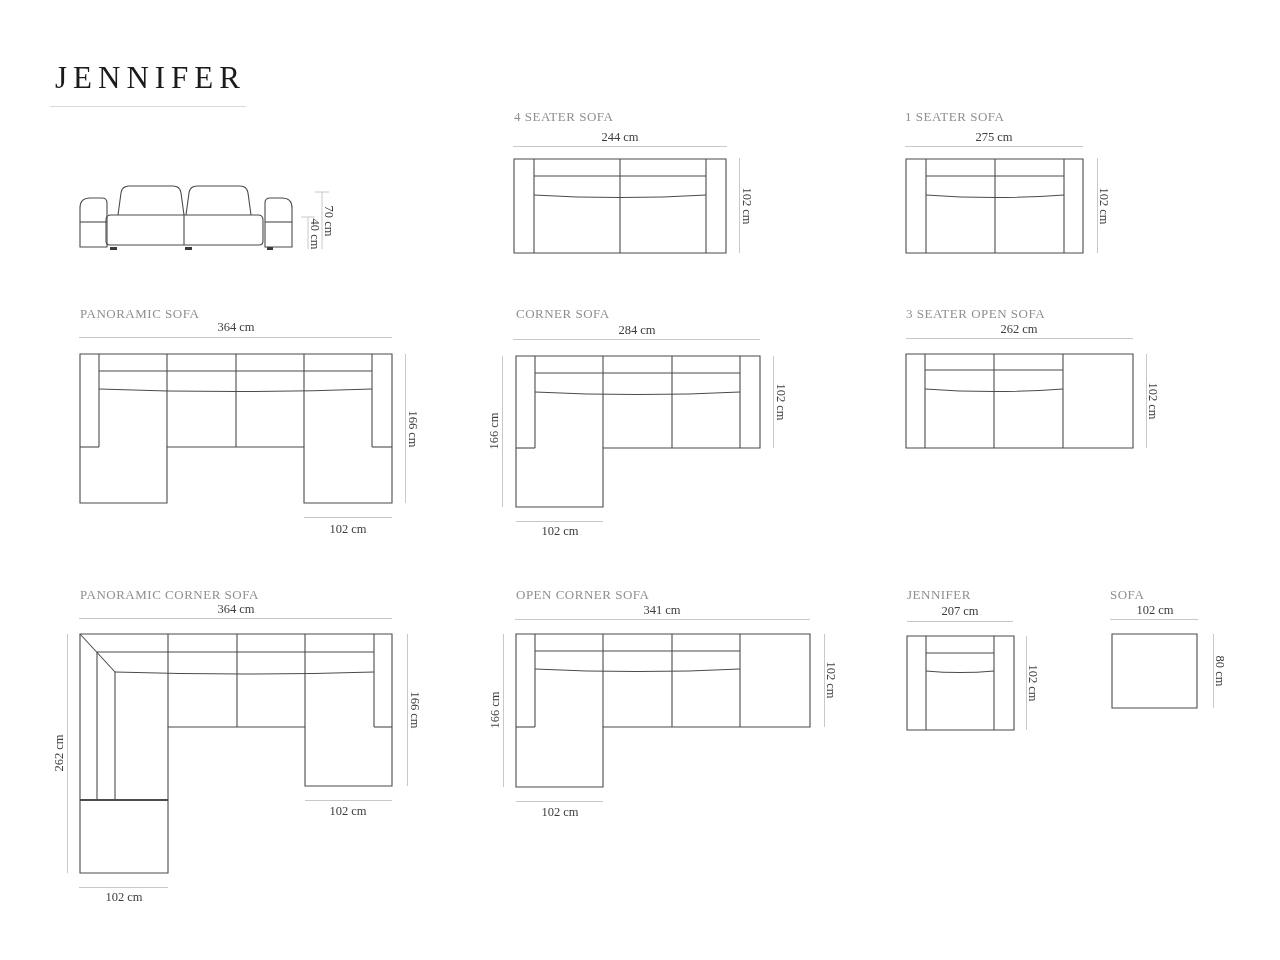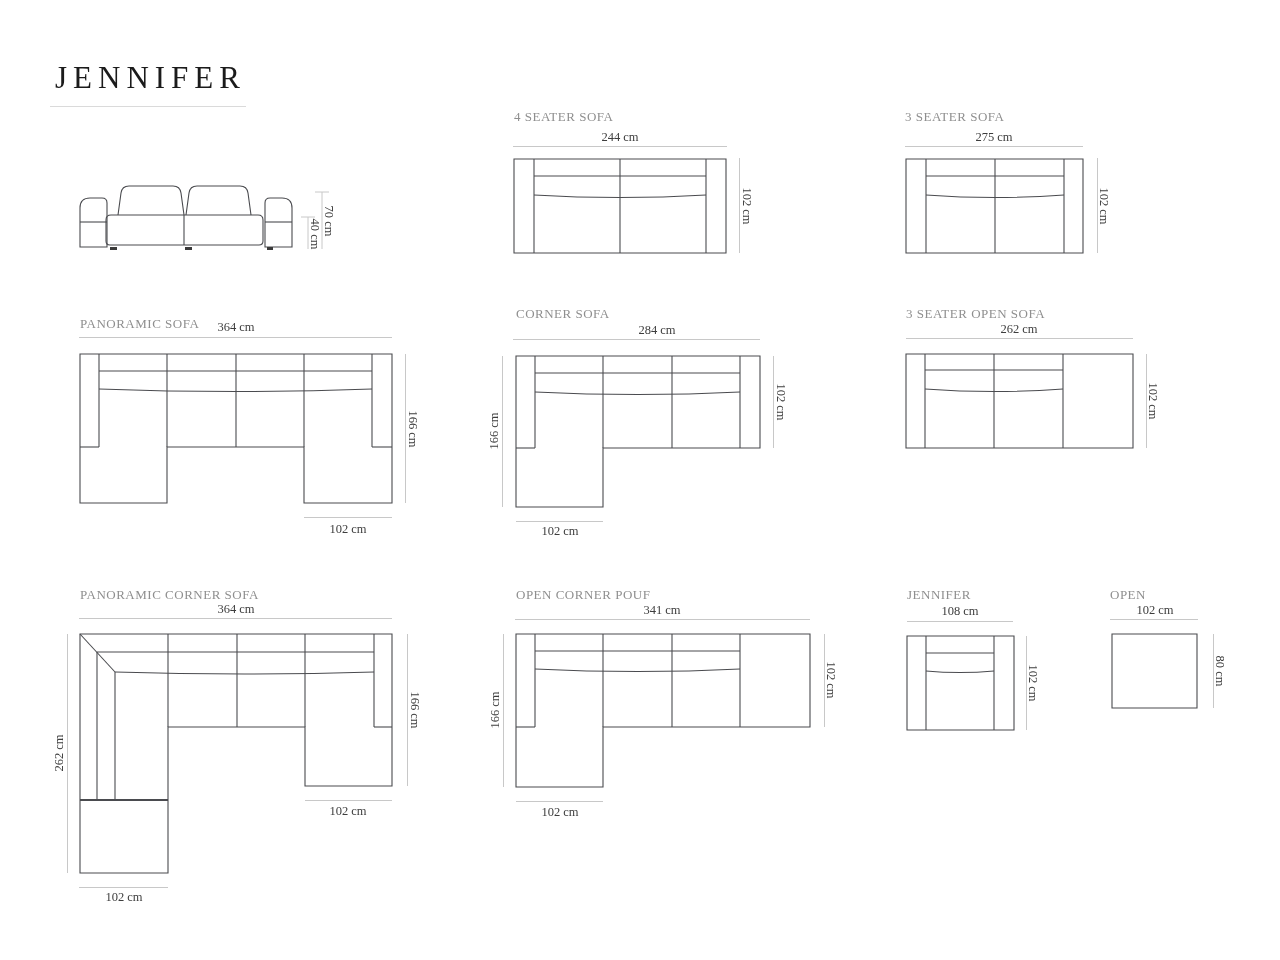--- a/index.html
+++ b/index.html
@@ -56,56 +56,56 @@
   <div class="dim rot-r" style="left:746px;top:206px">102 cm</div>
   <svg class="draw" style="left:512px;top:155px" width="232" height="102" viewBox="0 0 232 102">
     <path d="M2,4 H214 V98 H2 Z"></path>
     <line x1="22" y1="4" x2="22" y2="98"></line>
     <line x1="194" y1="4" x2="194" y2="98"></line>
     <line x1="22" y1="21" x2="194" y2="21"></line>
     <path d="M22,40 Q108,45 194,40"></path>
     <line x1="108" y1="4" x2="108" y2="98"></line>
   </svg>
 
-  <div class="sec" style="left:905px;top:109px">3 SEATER SOFA</div>
+  <div class="sec" style="left:905px;top:109px">1 SEATER SOFA</div>
   <div class="dim" style="left:994px;top:137px">275 cm</div>
   <div class="dline-h" style="left:905px;top:146px;width:178px"></div>
   <div class="dline-v" style="left:1097px;top:158px;height:95px"></div>
   <div class="dim rot-r" style="left:1103px;top:206px">102 cm</div>
   <svg class="draw" style="left:904px;top:155px" width="182" height="102" viewBox="0 0 182 102">
     <path d="M2,4 H179 V98 H2 Z"></path>
     <line x1="22" y1="4" x2="22" y2="98"></line>
     <line x1="160" y1="4" x2="160" y2="98"></line>
     <line x1="22" y1="21" x2="160" y2="21"></line>
     <path d="M22,40 Q91,45 160,40"></path>
     <line x1="91" y1="4" x2="91" y2="98"></line>
   </svg>
 
-  <div class="sec" style="left:80px;top:316px">PANORAMIC SOFA</div>
+  <div class="sec" style="left:80px;top:306px">PANORAMIC SOFA</div>
   <div class="dim" style="left:236px;top:327px">364 cm</div>
   <div class="dline-h" style="left:79px;top:337px;width:313px"></div>
   <div class="dline-v" style="left:405px;top:354px;height:149px"></div>
   <div class="dim rot-r" style="left:412px;top:429px">166 cm</div>
   <div class="dline-h" style="left:304px;top:517px;width:88px"></div>
   <div class="dim" style="left:348px;top:529px">102 cm</div>
   <svg class="draw" style="left:78px;top:350px" width="320" height="158" viewBox="0 0 320 158">
     <path d="M2,4 L314,4 L314,153 L226,153 L226,97 L89,97 L89,153 L2,153 Z"></path>
     <line x1="21" y1="4" x2="21" y2="97"></line>
     <line x1="2" y1="97" x2="21" y2="97"></line>
     <line x1="294" y1="4" x2="294" y2="97"></line>
     <line x1="294" y1="97" x2="314" y2="97"></line>
     <line x1="89" y1="4" x2="89" y2="97"></line>
     <line x1="158" y1="4" x2="158" y2="97"></line>
     <line x1="226" y1="4" x2="226" y2="97"></line>
     <line x1="21" y1="21" x2="294" y2="21"></line>
     <path d="M21,39 Q158,44 294,39"></path>
   </svg>
 
   <div class="sec" style="left:516px;top:306px">CORNER SOFA</div>
-  <div class="dim" style="left:657px;top:330px">284 cm</div>
+  <div class="dim" style="left:637px;top:330px">284 cm</div>
   <div class="dline-h" style="left:513px;top:339px;width:247px"></div>
   <div class="dline-v" style="left:773px;top:356px;height:92px"></div>
   <div class="dim rot-r" style="left:780px;top:402px">102 cm</div>
   <div class="dline-v" style="left:502px;top:356px;height:151px"></div>
   <div class="dim rot-l" style="left:494px;top:431px">166 cm</div>
   <div class="dline-h" style="left:516px;top:521px;width:87px"></div>
   <div class="dim" style="left:560px;top:531px">102 cm</div>
   <svg class="draw" style="left:514px;top:354px" width="252" height="156" viewBox="0 0 252 156">
     <path d="M2,2 L246,2 L246,94 L89,94 L89,153 L2,153 Z"></path>
     <line x1="21" y1="2" x2="21" y2="94"></line>
@@ -150,54 +150,54 @@
     <path d="M37,42 Q166,46 296,42"></path>
     <line x1="37" y1="42" x2="37" y2="170"></line>
     <line class="seam" x1="2" y1="170" x2="90" y2="170"></line>
     <line x1="90" y1="4" x2="90" y2="97"></line>
     <line x1="159" y1="4" x2="159" y2="97"></line>
     <line x1="227" y1="4" x2="227" y2="97"></line>
     <line x1="296" y1="4" x2="296" y2="97"></line>
     <line x1="296" y1="97" x2="314" y2="97"></line>
   </svg>
 
-  <div class="sec" style="left:516px;top:587px">OPEN CORNER POUF</div>
+  <div class="sec" style="left:516px;top:587px">OPEN CORNER SOFA</div>
   <div class="dim" style="left:662px;top:610px">341 cm</div>
   <div class="dline-h" style="left:515px;top:619px;width:295px"></div>
   <div class="dline-v" style="left:824px;top:634px;height:93px"></div>
   <div class="dim rot-r" style="left:830px;top:680px">102 cm</div>
   <div class="dline-v" style="left:503px;top:634px;height:153px"></div>
   <div class="dim rot-l" style="left:495px;top:710px">166 cm</div>
   <div class="dline-h" style="left:516px;top:801px;width:87px"></div>
   <div class="dim" style="left:560px;top:812px">102 cm</div>
   <svg class="draw" style="left:514px;top:632px" width="300" height="158" viewBox="0 0 300 158">
     <path d="M2,2 L296,2 L296,95 L89,95 L89,155 L2,155 Z"></path>
     <line x1="21" y1="2" x2="21" y2="95"></line>
     <line x1="2" y1="95" x2="21" y2="95"></line>
     <line x1="89" y1="2" x2="89" y2="95"></line>
     <line x1="158" y1="2" x2="158" y2="95"></line>
     <line x1="226" y1="2" x2="226" y2="95"></line>
     <line x1="21" y1="19" x2="226" y2="19"></line>
     <path d="M21,37 Q124,42 226,37"></path>
   </svg>
 
   <div class="sec" style="left:907px;top:587px">JENNIFER</div>
-  <div class="dim" style="left:960px;top:611px">108 cm</div>
+  <div class="dim" style="left:960px;top:611px">207 cm</div>
   <div class="dline-h" style="left:907px;top:621px;width:106px"></div>
   <div class="dline-v" style="left:1026px;top:636px;height:94px"></div>
   <div class="dim rot-r" style="left:1032px;top:683px">102 cm</div>
   <svg class="draw" style="left:905px;top:634px" width="112" height="100" viewBox="0 0 112 100">
     <path d="M2,2 H109 V96 H2 Z"></path>
     <line x1="21" y1="2" x2="21" y2="96"></line>
     <line x1="89" y1="2" x2="89" y2="96"></line>
     <line x1="21" y1="19" x2="89" y2="19"></line>
     <path d="M21,37 Q55,40 89,37"></path>
   </svg>
 
-  <div class="sec" style="left:1110px;top:587px">OPEN</div>
+  <div class="sec" style="left:1110px;top:587px">SOFA</div>
   <div class="dim" style="left:1155px;top:610px">102 cm</div>
   <div class="dline-h" style="left:1110px;top:619px;width:88px"></div>
   <div class="dline-v" style="left:1213px;top:634px;height:74px"></div>
   <div class="dim rot-r" style="left:1219px;top:671px">80 cm</div>
   <svg class="draw" style="left:1110px;top:632px" width="92" height="80" viewBox="0 0 92 80">
     <path d="M2,2 H87 V76 H2 Z"></path>
   </svg>
 
 </div>
 

